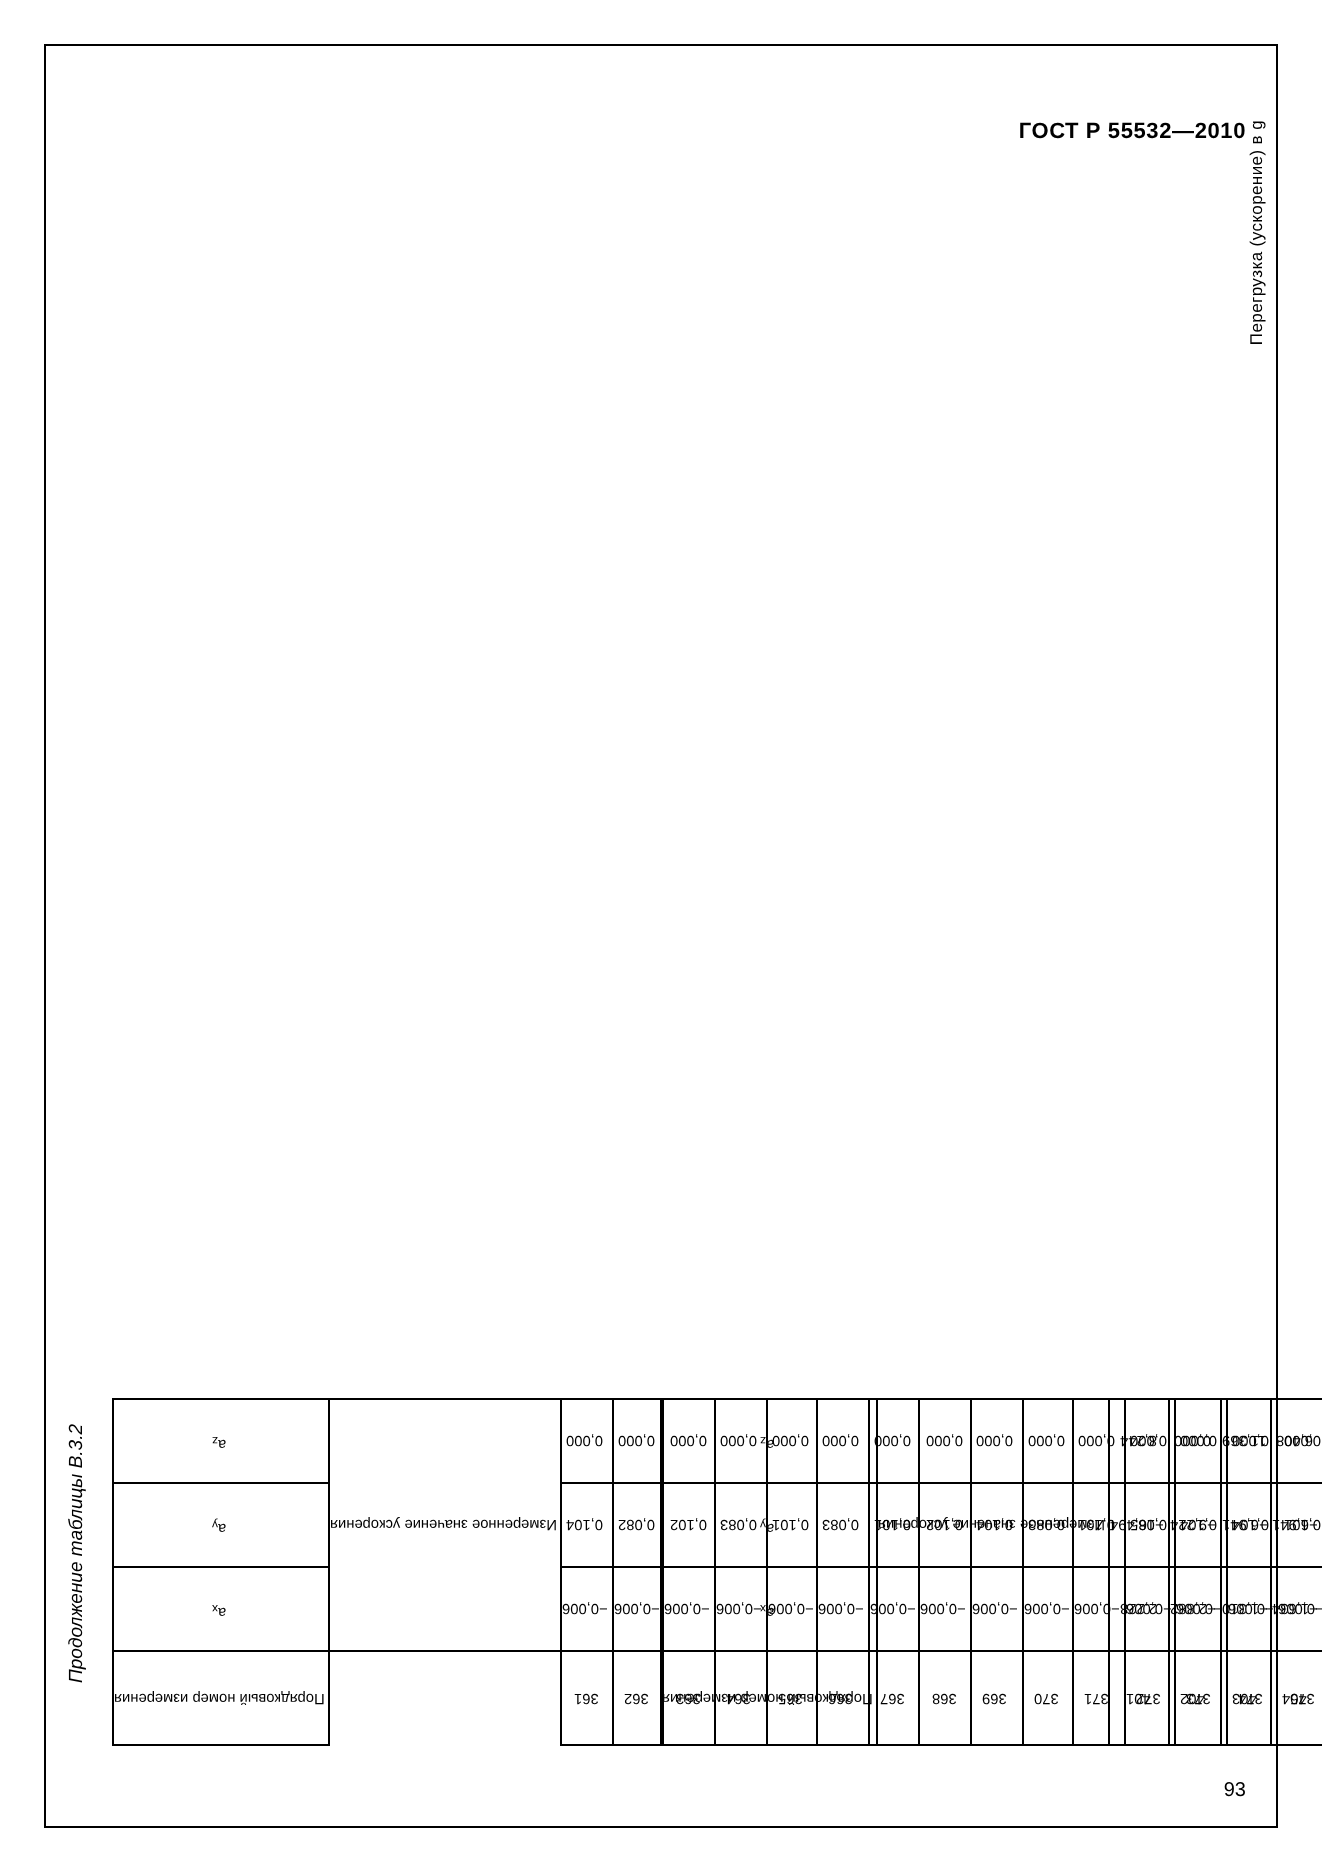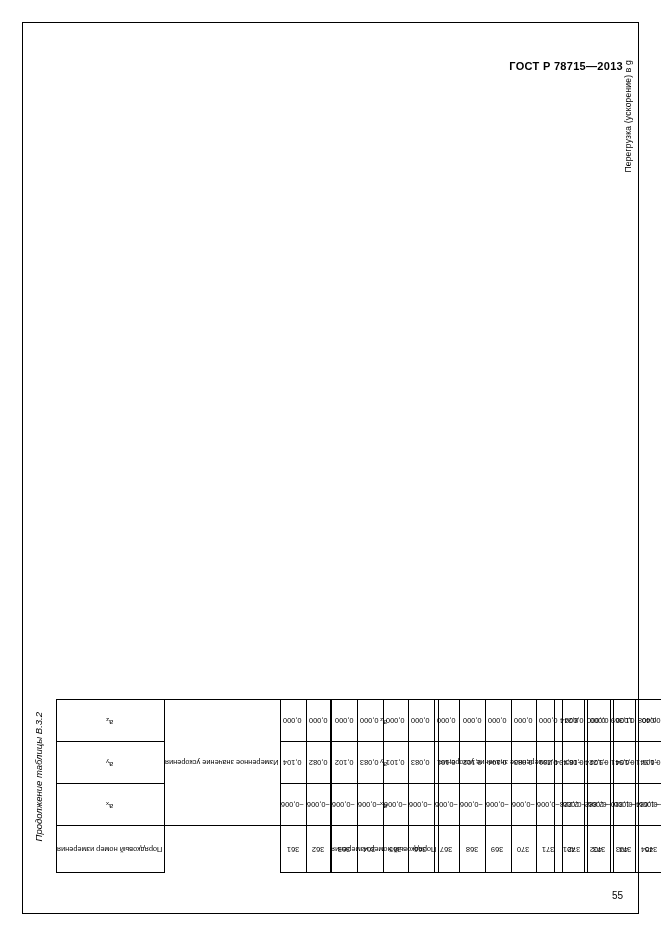--- a/index.html
+++ b/index.html
@@ -128,27 +128,27 @@
   .sub {
     font-size: 6px;
     vertical-align: sub;
   }
 </style>
 </head>
 <body>
 
 <div class="page-frame"></div>
 
-<div class="doc-header">ГОСТ Р 78715—2013</div>
+<div class="doc-header">ГОСТ Р 55532—2010</div>
 
 <div class="right-vert-label">Перегрузка (ускорение) в g</div>
 
 <div class="left-vert-label">Продолжение таблицы В.3.2</div>
 
-<div class="page-number">55</div>
+<div class="page-number">93</div>
 
 <div class="table-wrap" id="left-table-wrap">
   <table class="data" id="left-table">
     <tbody id="left-tbody">
         <tr>
           <th class="vhead c-num"><span class="vtxt">Порядковый номер измерения</span></th>
           <th class="vhead c-val"><span class="vtxt">a<span class="sub">x</span></span></th>
           <th class="vhead c-val"><span class="vtxt">a<span class="sub">y</span></span></th>
           <th class="vhead c-val"><span class="vtxt">a<span class="sub">z</span></span></th>
         </tr>

